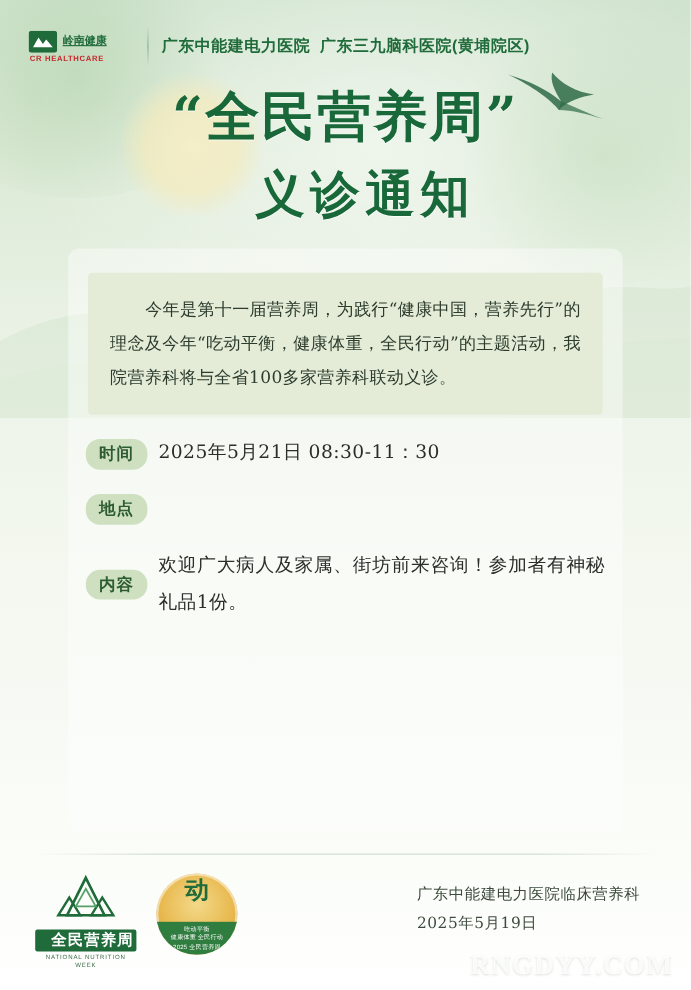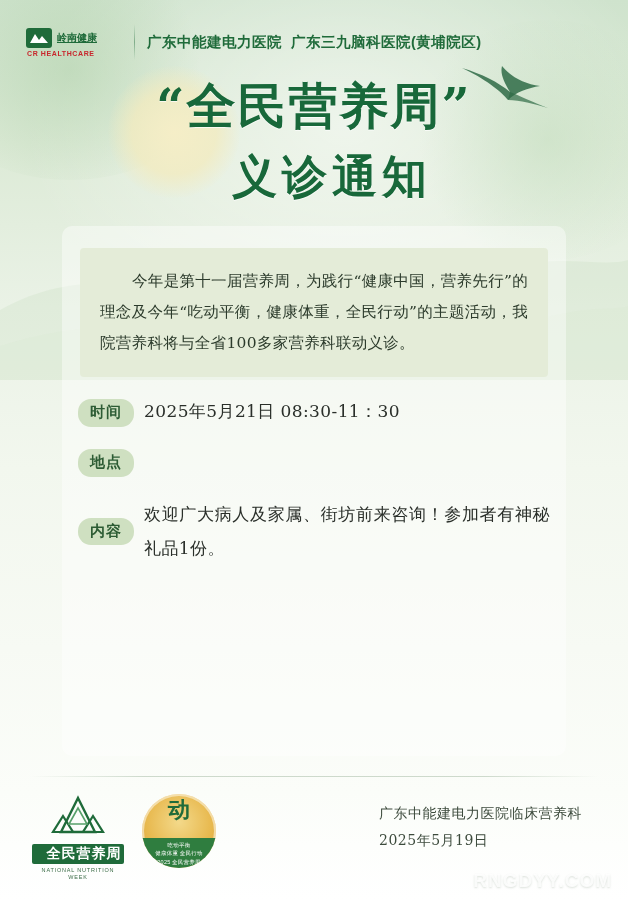--- a/index.html
+++ b/index.html
@@ -299,22 +299,22 @@
     font-size: 14px;
     color: #3c4a3c;
     letter-spacing: 0.5px;
     line-height: 1.9;
     white-space: nowrap;
   }
   .watermark {
     position: absolute;
     right: 16px;
     bottom: 8px;
-    font-family: Liberation Sans, sans-serif;
-    font-size: 19px;
+    font-family: Liberation Serif, serif;
+    font-size: 25px;
     font-weight: bold;
     color: rgba(255,255,255,0.82);
     letter-spacing: 1px;
     text-shadow: 0 1px 2px rgba(120,140,120,0.25);
   }
 </style>
 </head>
 <body>
 
 <div class="poster">

